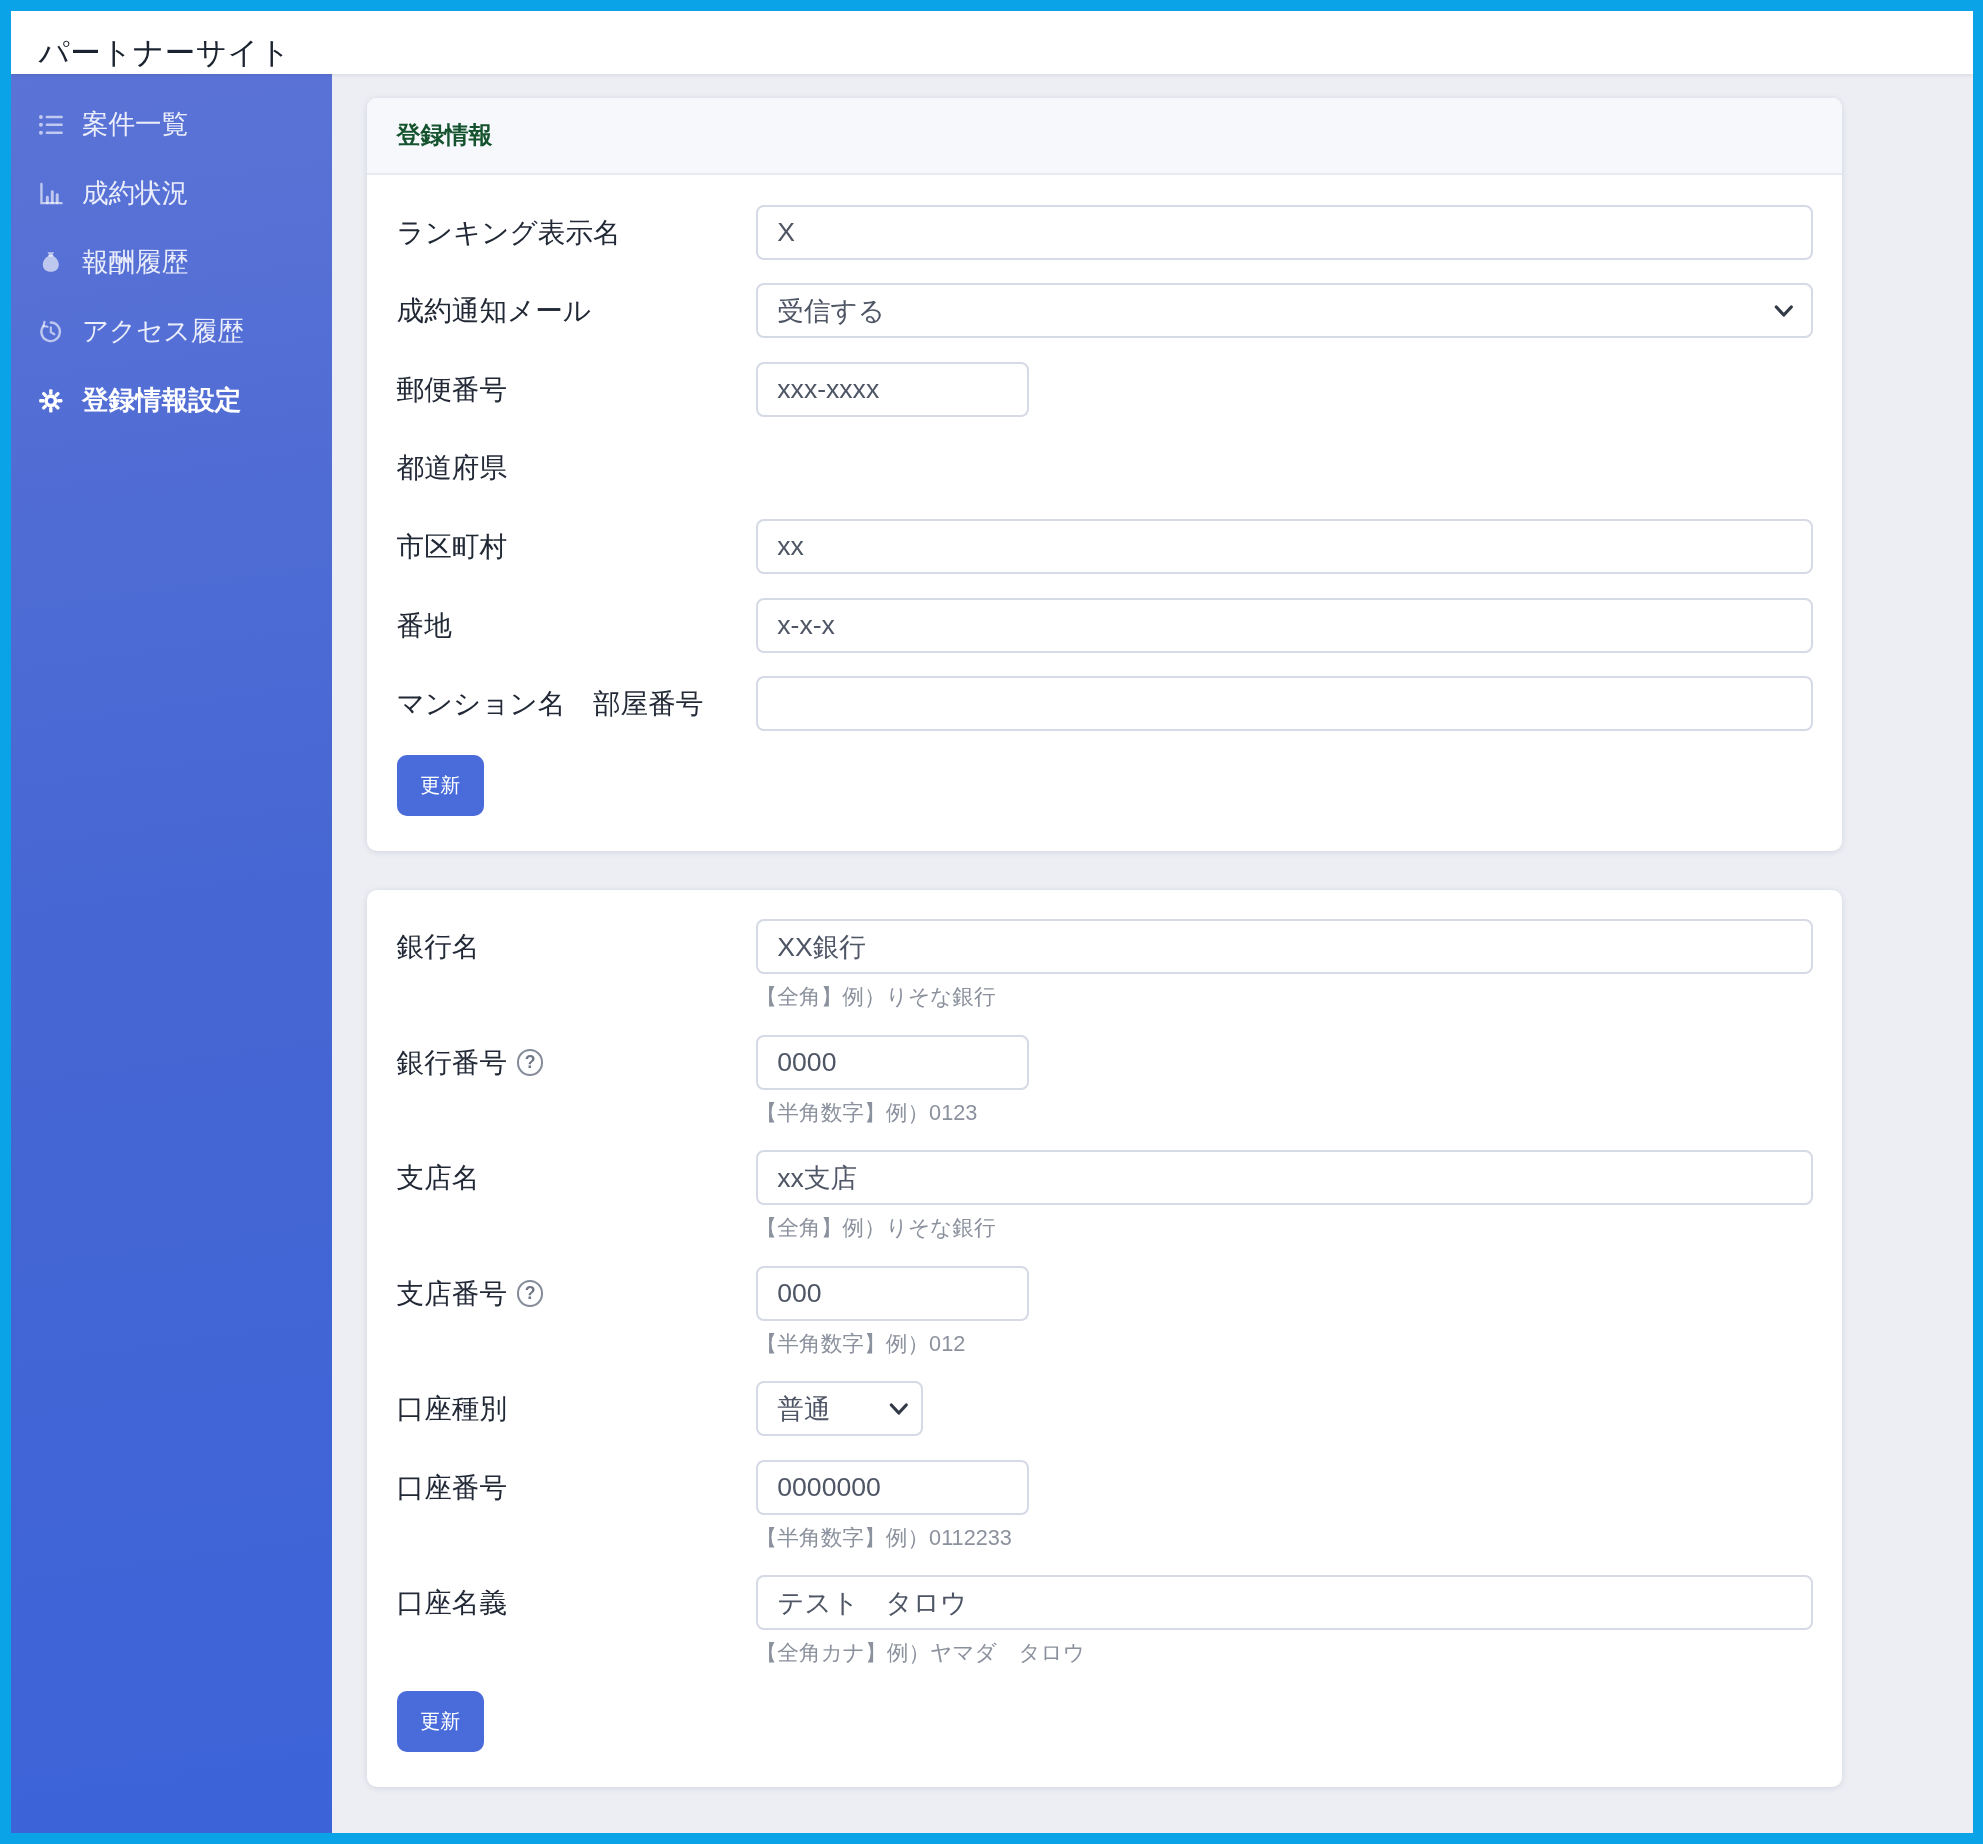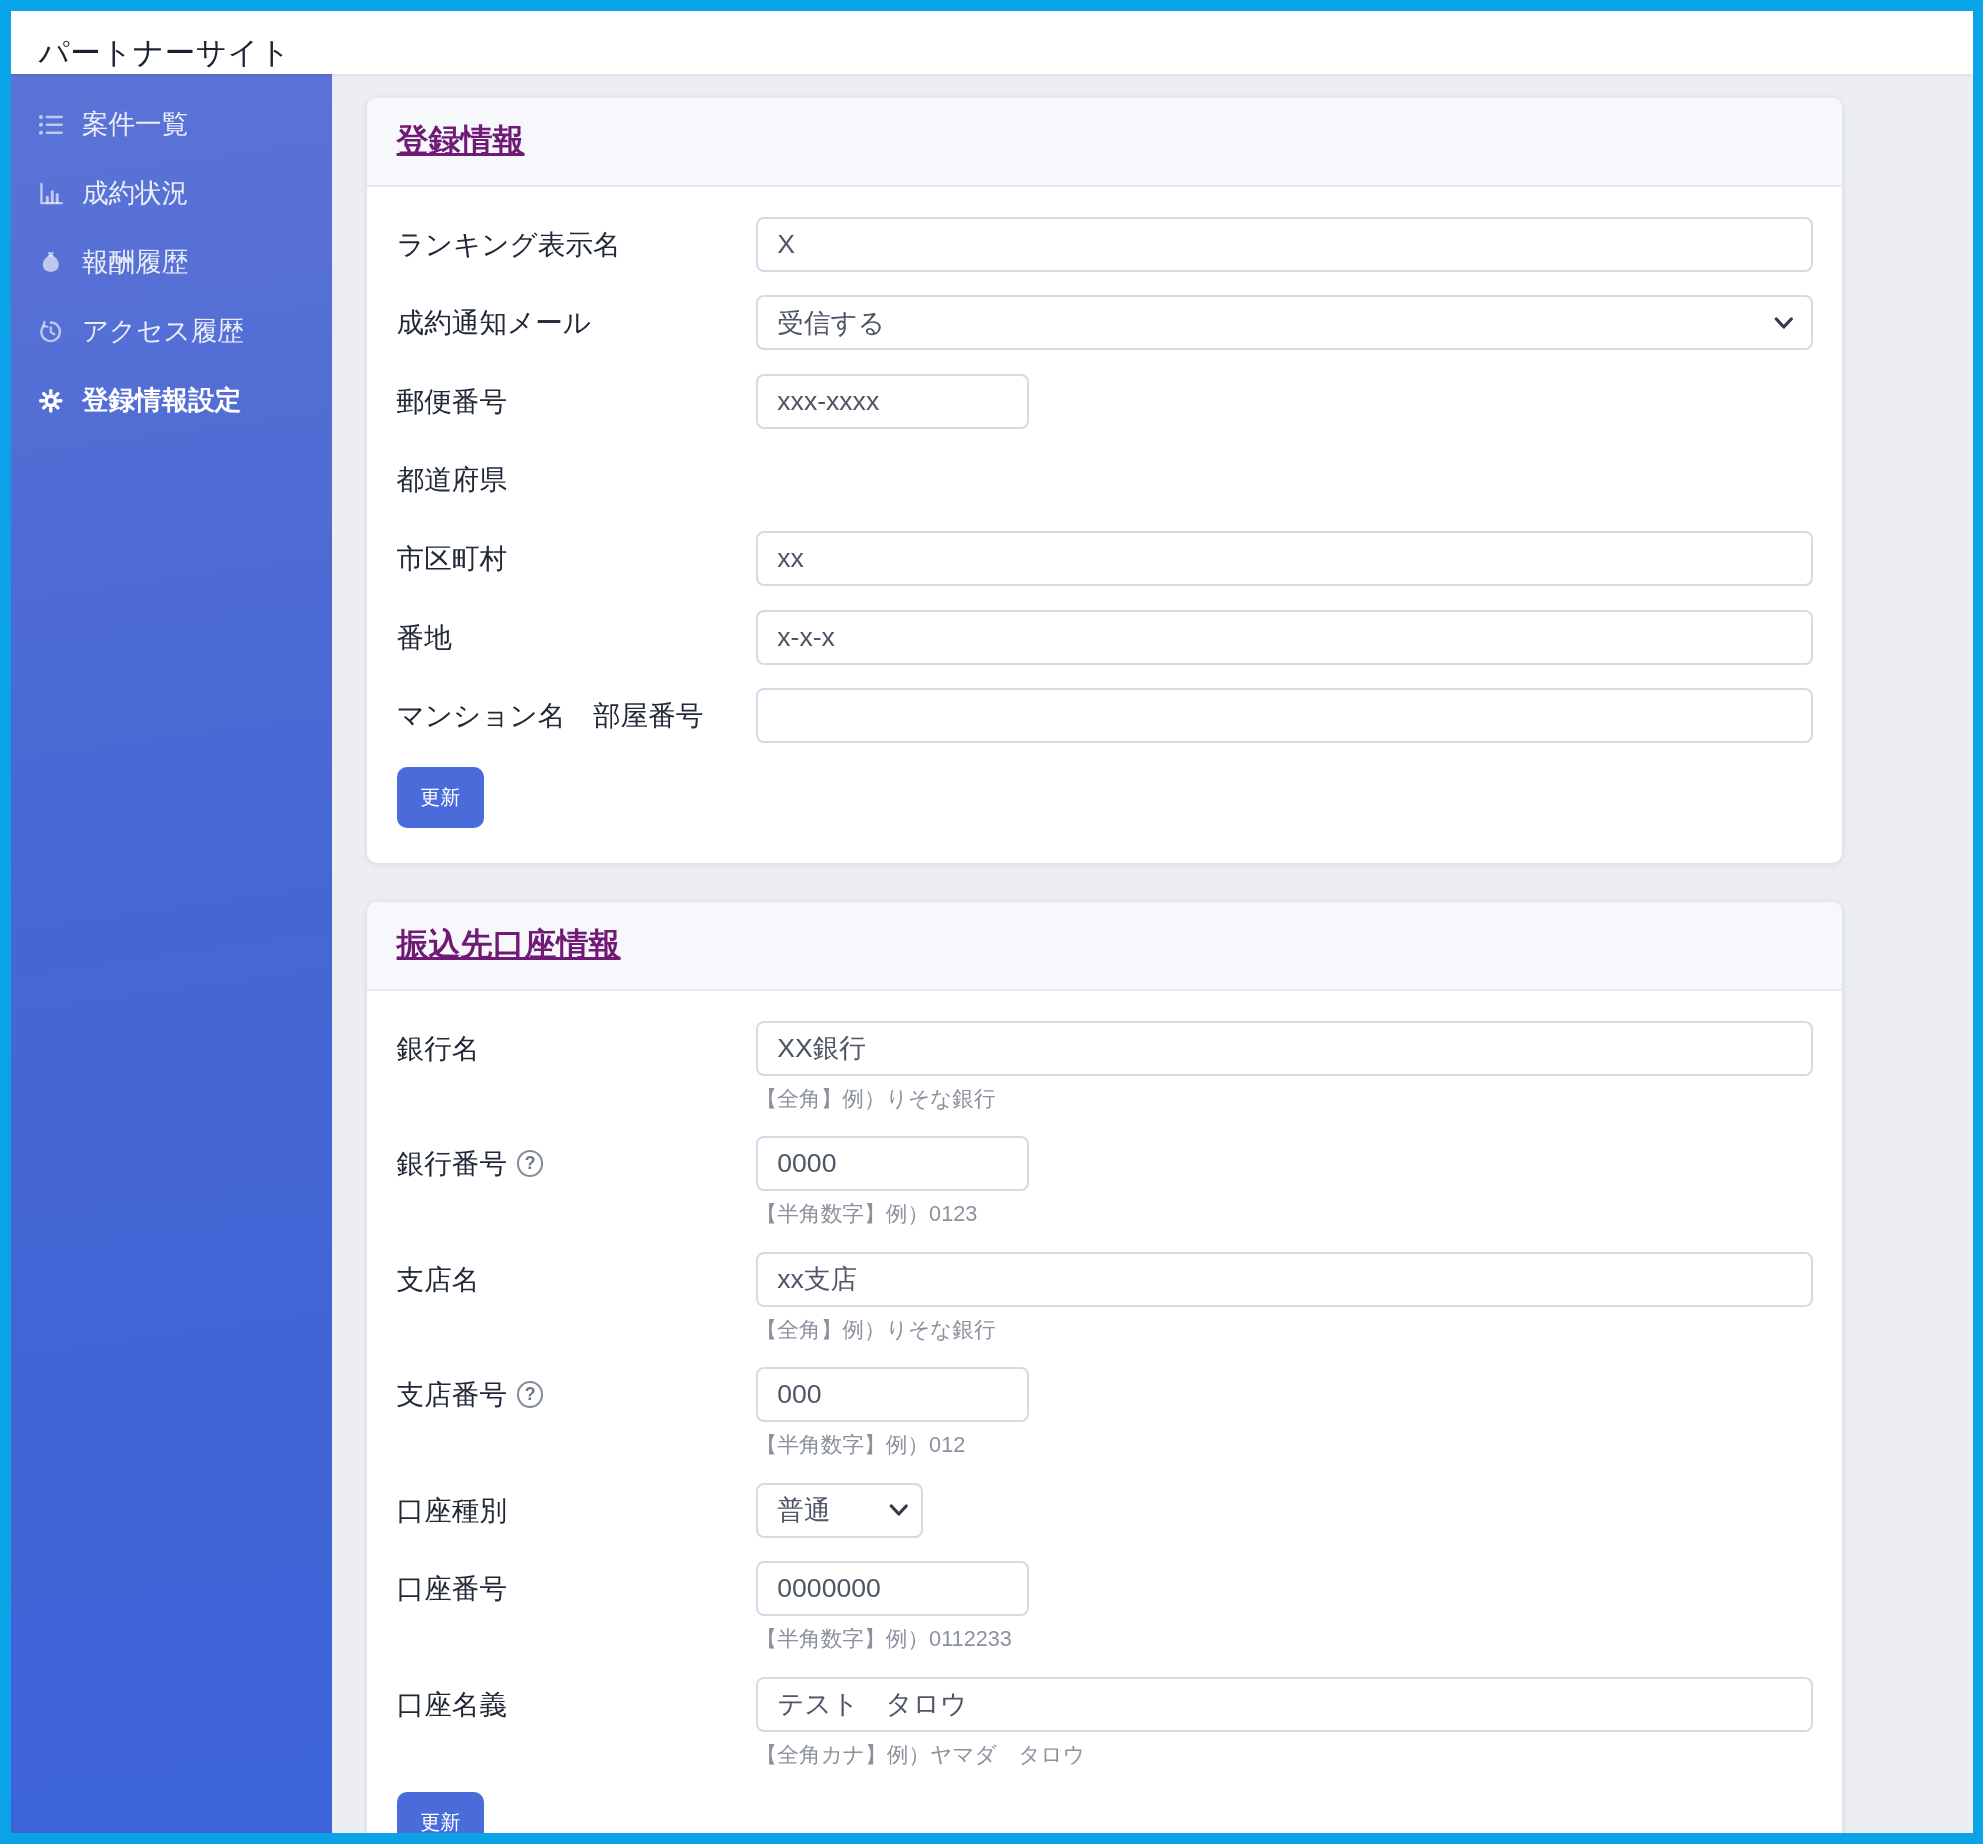--- a/index.html
+++ b/index.html
@@ -22,21 +22,21 @@
             color:rgba(255,255,255,.88);font-size:26.6px;cursor:pointer;white-space:nowrap;}
   .nav-item .ic{width:27.6px;height:27.6px;flex:0 0 27.6px;display:inline-flex;}
   .nav-item.active{color:#ffffff;font-weight:700;}
 
   .main{flex:1;background:#eceef3;padding:23.6px 0 0 35px;overflow:hidden;}
 
   
   .card{width:1475px;background:#fff;border-radius:9.9px;overflow:hidden;
         box-shadow:0 1px 5.9px rgba(30,40,90,.12);margin-bottom:39px;}
   .card-header{background:#f6f8fb;border-bottom:2px solid #e7eaf1;padding:21.7px 29.6px;}
-  .card-title{font-size:32px;font-weight:700;color:#701a75;text-decoration:underline;}
+  .card-title{font-size:24px;font-weight:700;color:#14532d;}
   .card-body{padding:29.6px 29.6px 35px;}
 
   
   .form-row{display:flex;margin-bottom:23.6px;}
   .f-label{flex:0 0 359px;display:flex;align-items:center;height:55px;
            font-size:27.6px;color:#222936;}
   .help{width:26.6px;height:26.6px;border:2px solid #848b99;border-radius:50%;
         display:inline-flex;align-items:center;justify-content:center;
         font-size:17.7px;font-weight:700;color:#6f7684;margin-left:9.9px;flex:0 0 26.6px;}
   .f-control{display:flex;flex-direction:column;}
@@ -197,23 +197,20 @@
                 <div class="f-control">
                   <input type="text" class="t-input w-full" style="">
                 </div>
               </div>
             </div>
           <button class="btn">更新</button>
         </div>
       </section>
 
       <section class="card">
-        <div class="card-header">
-          <span class="card-title">振込先口座情報</span>
-        </div>
         <div class="card-body">
           <div>
               <div class="form-row">
                 <div class="f-label">
                   <span>銀行名</span>
                 </div>
                 <div class="f-control">
                   <input type="text" class="t-input w-full" value="XX銀行" style="">
                   <div class="f-hint">【全角】例）りそな銀行</div>
                 </div>

